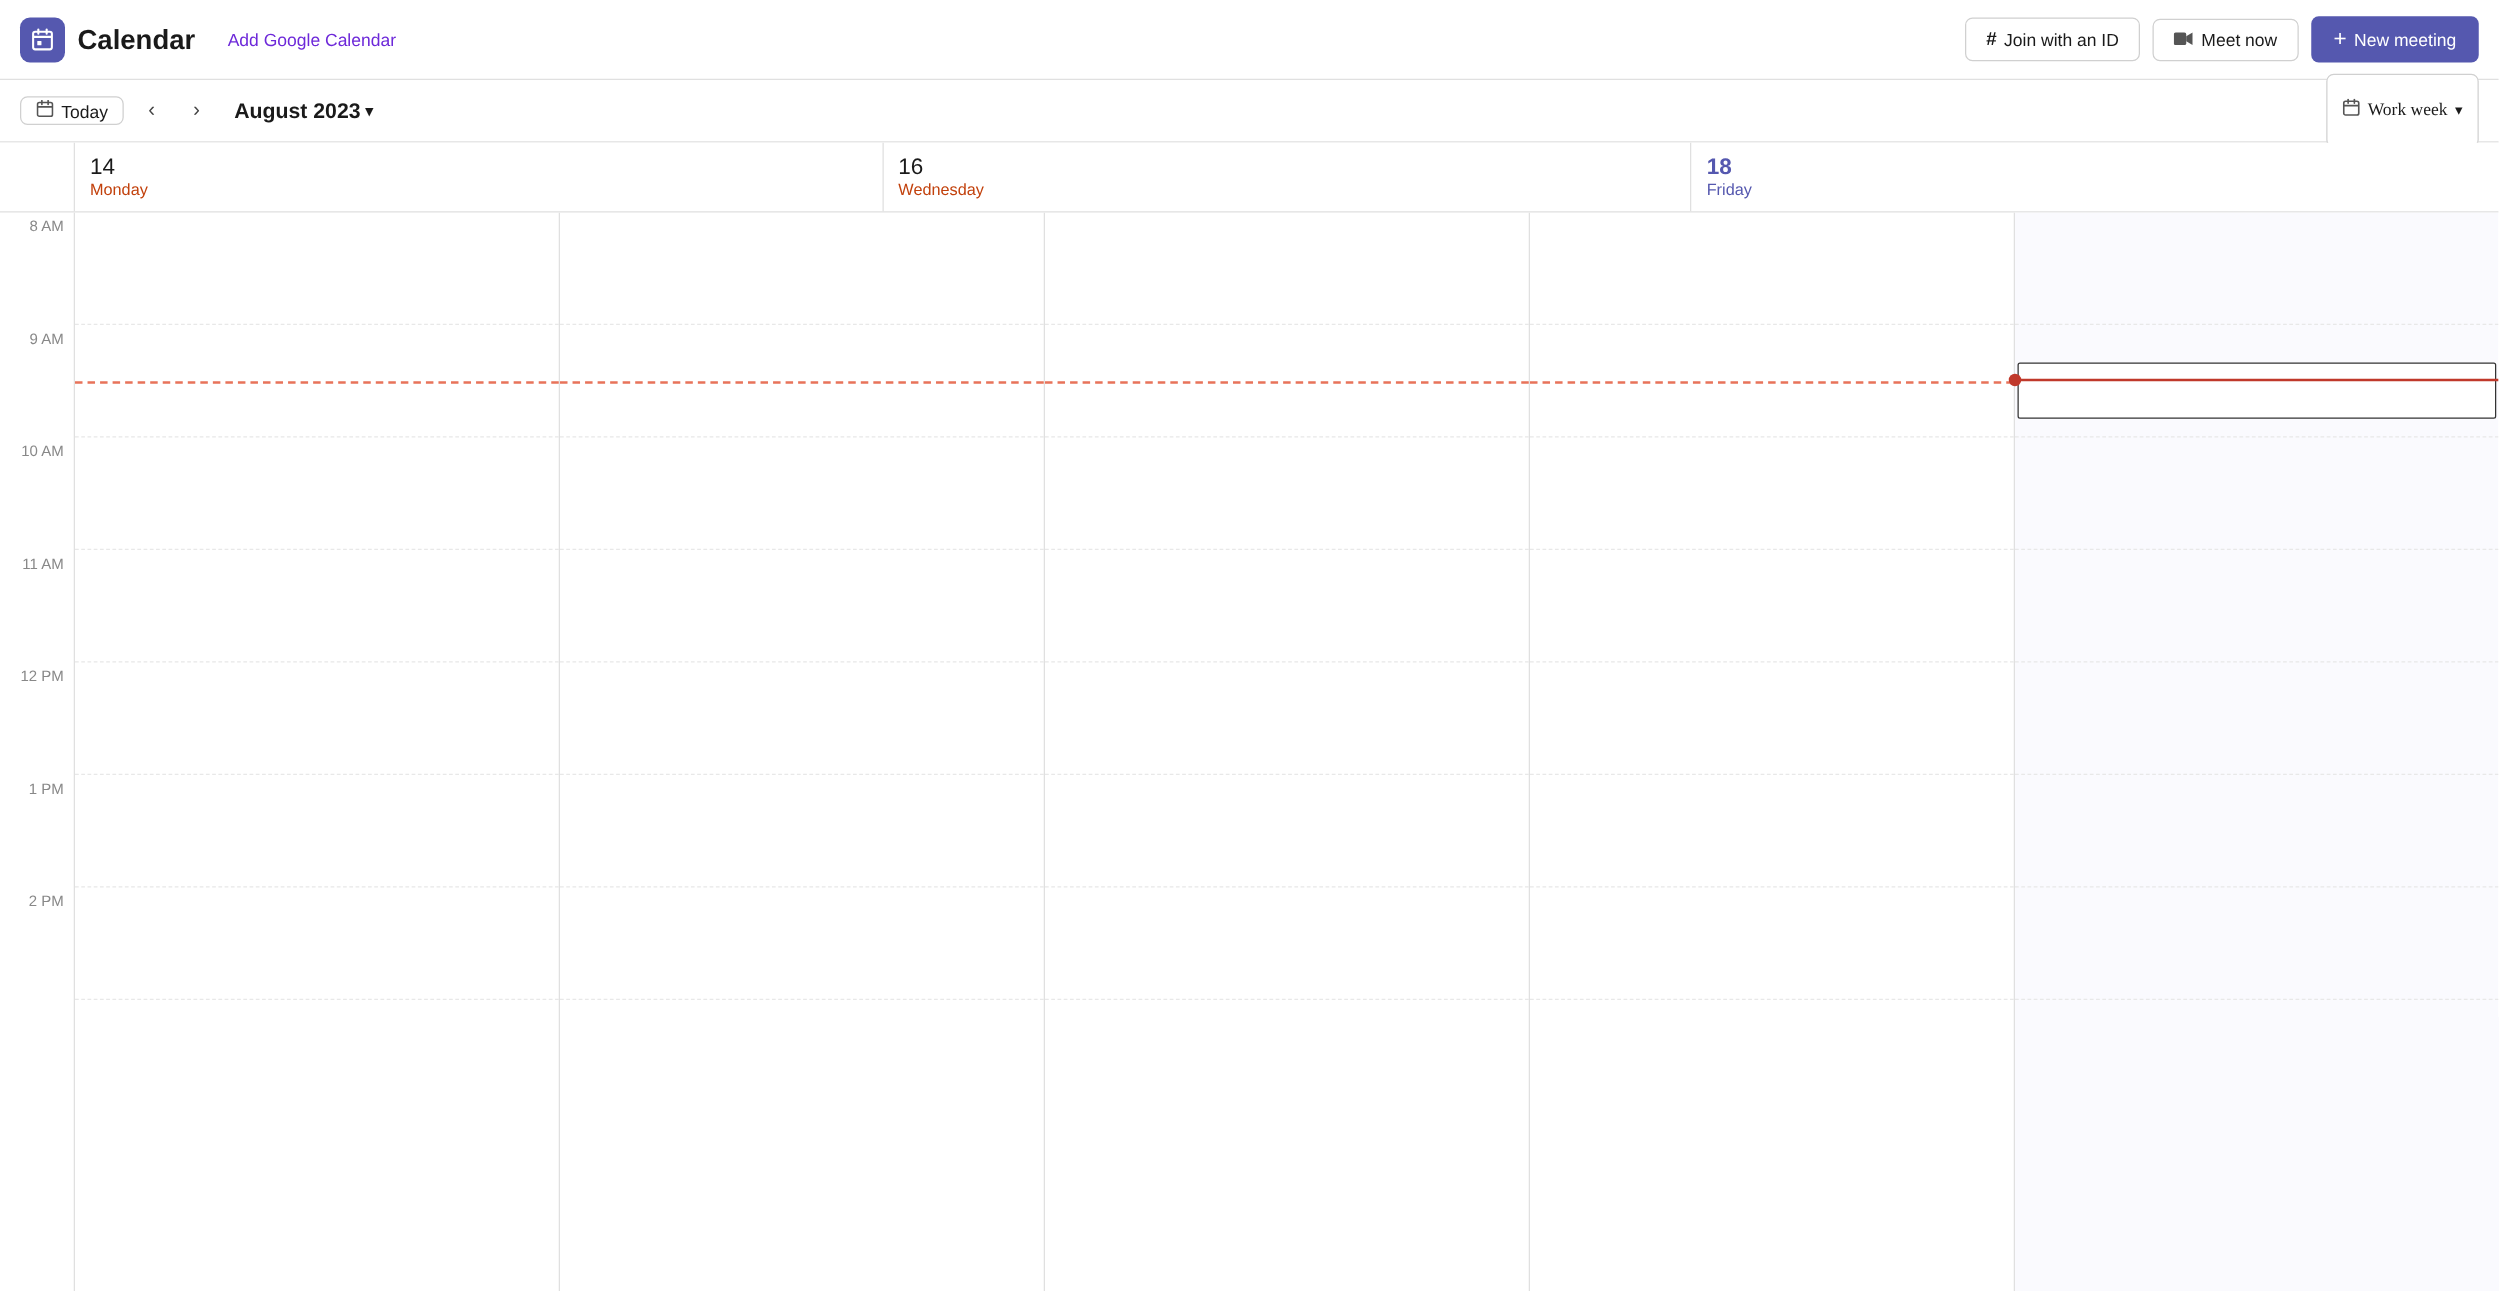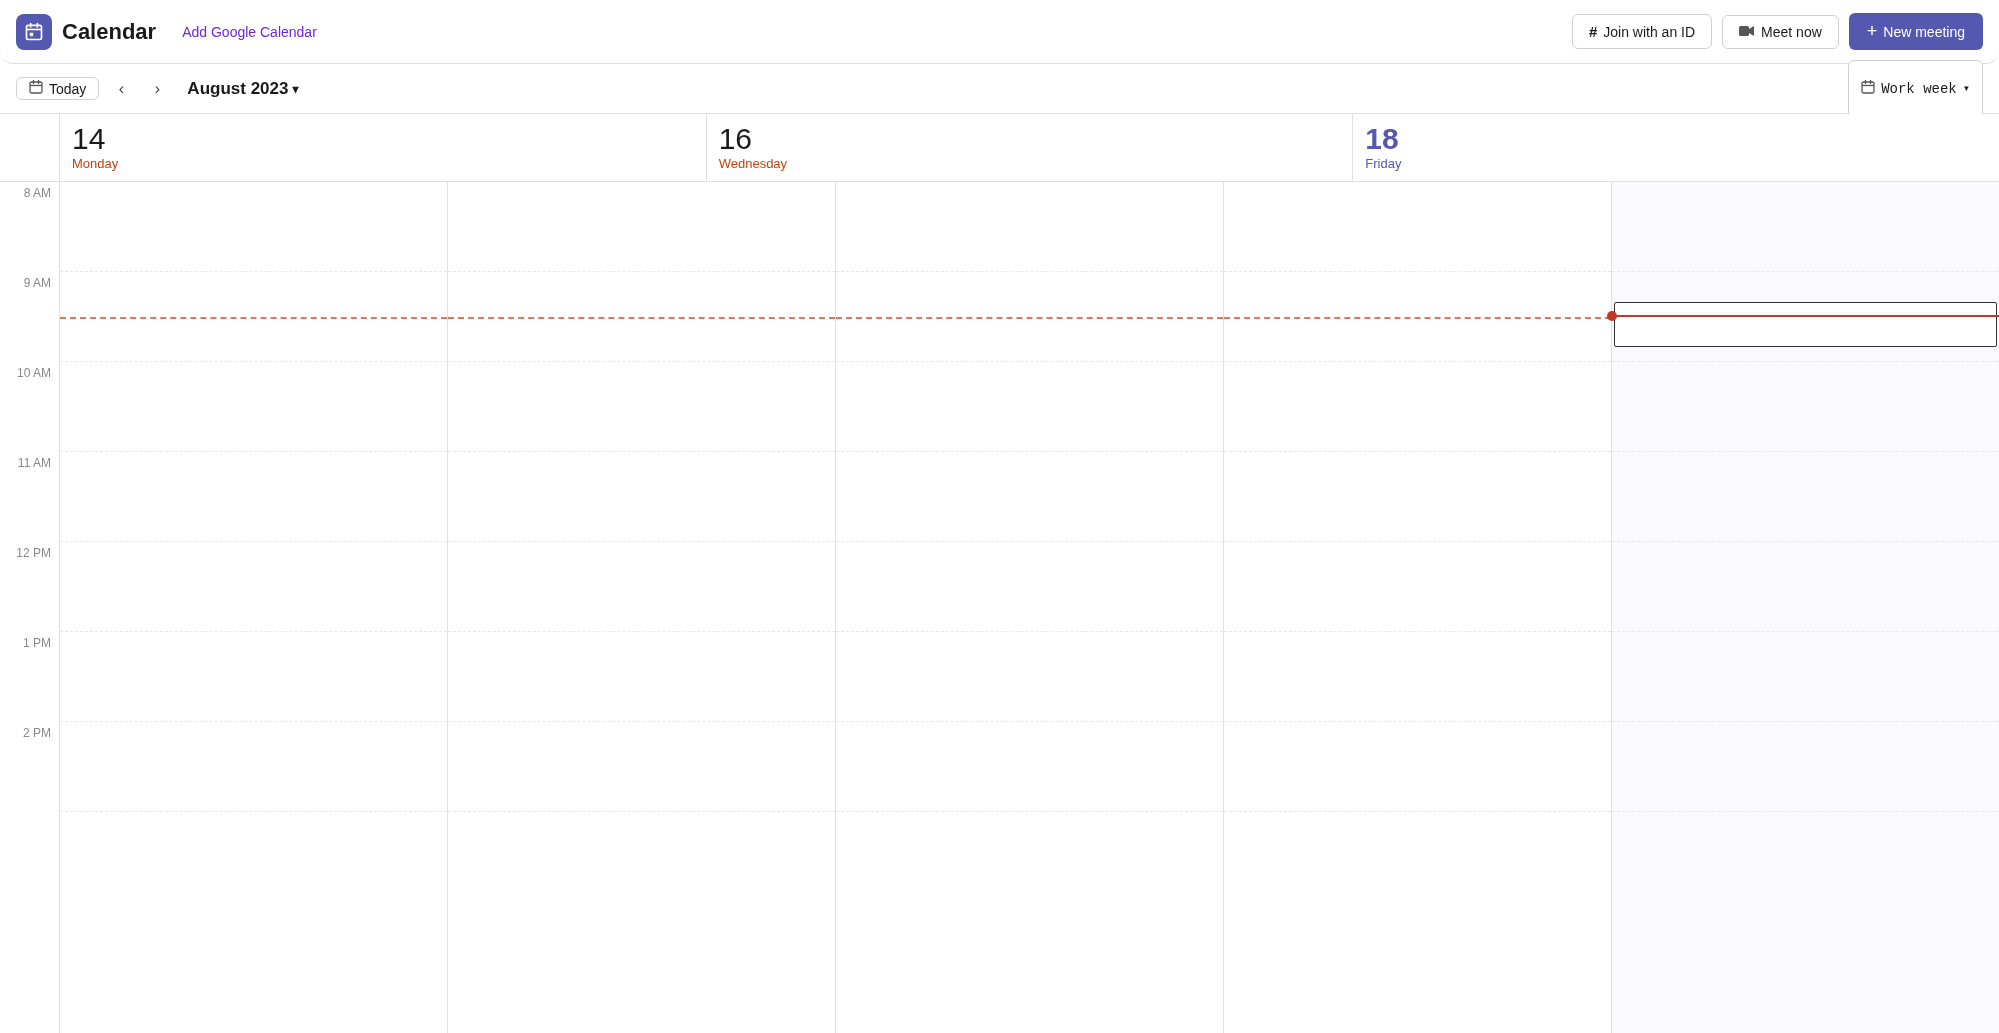--- a/index.html
+++ b/index.html
@@ -6,21 +6,20 @@
     body { font-family: 'Segoe UI', Arial, sans-serif; background: #fff; width: 1999px; min-height: 1033px; overflow-x: hidden; }
 
     
     .header {
       display: flex;
       align-items: center;
       padding: 0 16px;
       height: 64px;
       border-bottom: 1px solid #e0e0e0;
       background: #fff;
-      border-radius: 13px;
     }
     .logo-area {
       display: flex;
       align-items: center;
       gap: 10px;
       flex: 0 0 auto;
     }
     .logo-icon {
       width: 36px;
       height: 36px;
@@ -133,21 +132,21 @@
       display: flex;
       align-items: center;
       gap: 6px;
       padding: 19px 12px;
       border: 1px solid #d0d0d0;
       border-radius: 6px;
       background: #fff;
       font-size: 14px;
       color: #1a1a1a;
       cursor: pointer;
-      font-family: Liberation Mono, monospace;
+      font-family: Liberation Serif, serif;
     }
 
     
     .calendar-container {
       display: flex;
       flex-direction: column;
       height: calc(1033px - 64px - 50px);
       overflow: hidden;
     }
 
@@ -162,21 +161,21 @@
       flex: 0 0 60px;
       border-right: 1px solid #e0e0e0;
     }
     .day-header {
       flex: 1;
       padding: 10px 12px;
       border-right: 1px solid #e0e0e0;
     }
     .day-header:last-child { border-right: none; }
     .day-num {
-      font-size: 30px;
+      font-size: 18px;
       font-weight: 400;
       color: #1a1a1a;
       line-height: 1;
     }
     .day-num.today { color: #5558af; font-weight: 700; }
     .day-name {
       font-size: 13px;
       color: #c2410c;
       margin-top: 2px;
     }

